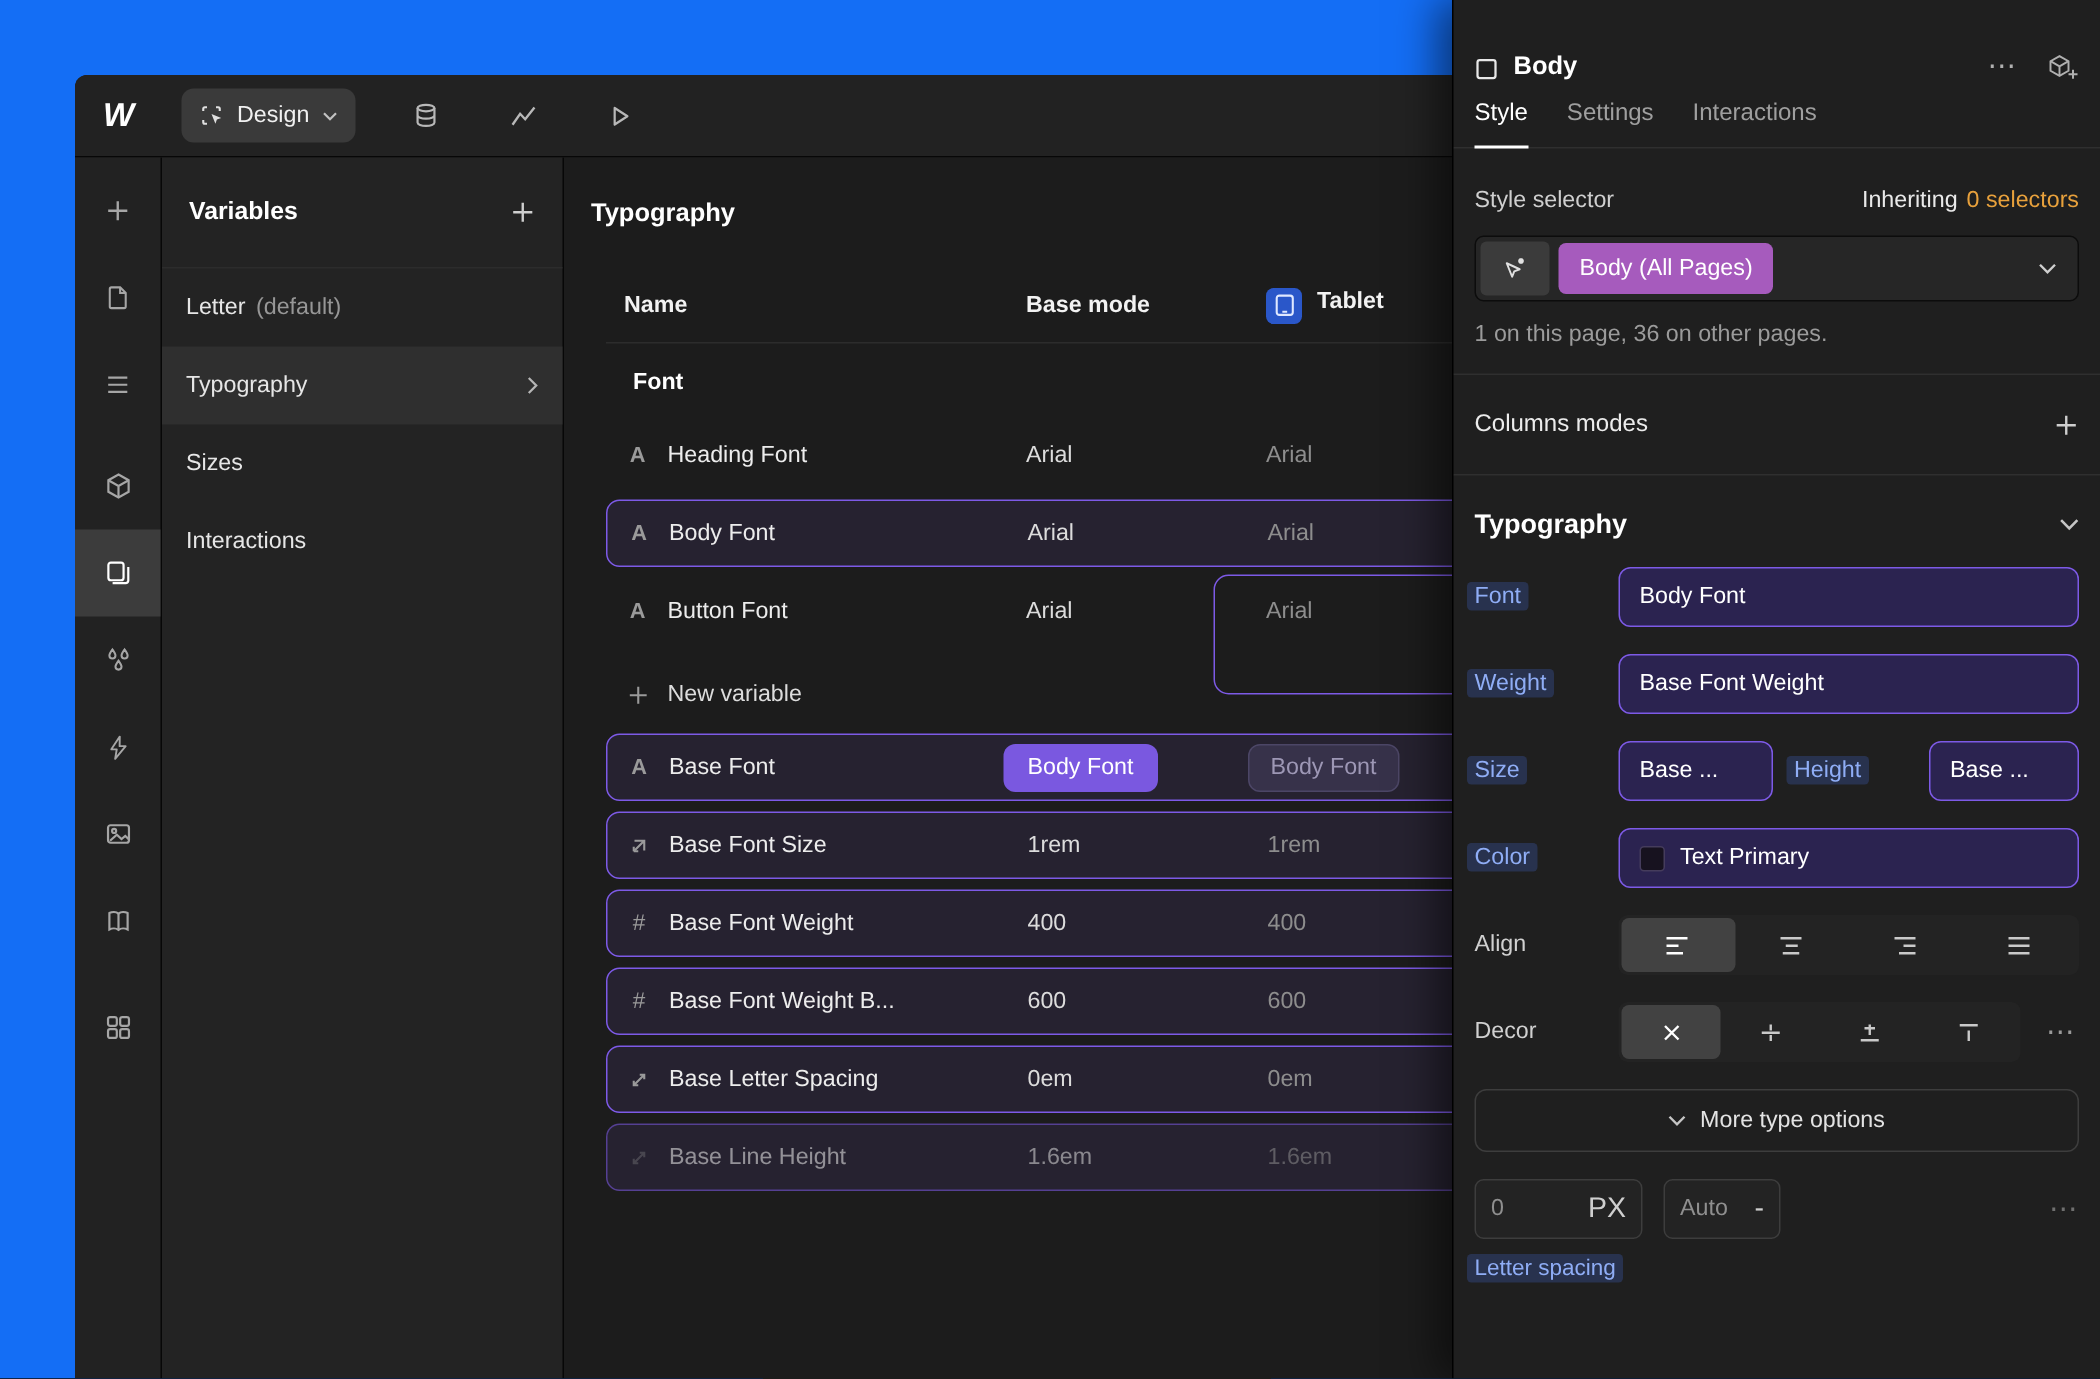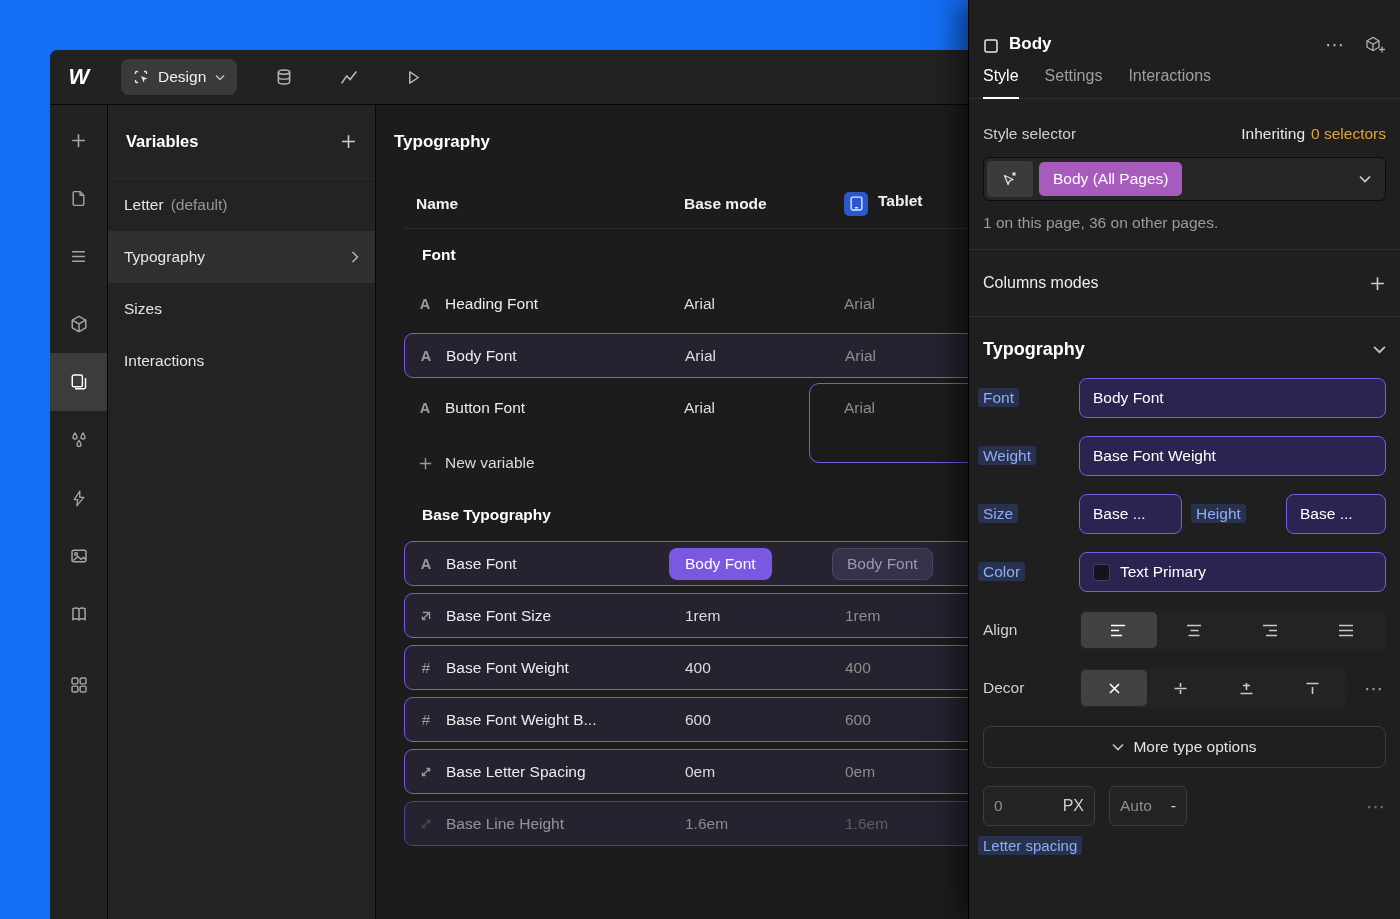--- a/index.html
+++ b/index.html
@@ -87,21 +87,21 @@
   .segmented.decor { flex:0 0 268px; }
   .seg-cell { flex:1; display:flex; align-items:center; justify-content:center; border-radius:5px; color:#c9c9c9; cursor:pointer; }
   .seg-cell.active { background:#424242; color:#fff; }
   .more-dots { margin-left:auto; color:#9a9a9a; margin-right:2px; }
   .more-btn { height:42px; border:1px solid #3d3d3d; border-radius:8px; display:flex; align-items:center; justify-content:center; gap:9px; color:#e3e3e3; margin-bottom:18px; cursor:pointer; }
   .bot-row { display:flex; gap:14px; align-items:center; }
   .letter-btn { flex:0 0 140px; }
   .field-box { height:40px; background:#232323; border:1px solid #3d3d3d; border-radius:6px; display:flex; align-items:center; padding:0 10px; cursor:text; }
   .indent-box { flex:0 0 112px; } .cols-box { flex:0 0 78px; }
   .fb-val { color:#8f8f8f; flex:1; }
-  .fb-unit { color:#cfcfcf; font-size:16px; }
+  .fb-unit { color:#cfcfcf; font-size:19px; }
   .bot-dots { color:#6f6f6f; margin-left:auto; font-size:19px; letter-spacing:1px; }
   .bot-labels { display:flex; gap:14px; margin-top:11px; font-size:15px; color:#cfcfcf;flex-direction:column; }
   .bl-1 { flex:0 0 140px; } .bl-2 { flex:0 0 112px; text-align:center; } .bl-3 { flex:0 0 78px; text-align:center; }
   svg { display:block; }
 </style>
 </head>
 <body>
 
 <div class="screen">
 
@@ -310,21 +310,20 @@
 
           <div class="new-var">
             <span class="ricon">
                 <svg width="15" height="15" viewBox="0 0 16 16" stroke="currentColor" stroke-width="1.5">
                   <path d="M8 2v12M2 8h12"></path>
                 </svg>
               </span>
             <span>New variable</span>
           </div>
 
-          <div class="sec-label">Base Typography</div>
 
           <div class="t-row tgrid vrow">
             <div class="name">
                 <span class="ricon">A</span>
                 <span>Base Font</span>
               </div>
             <div><span class="pill-purple">Body Font</span></div>
             <div><span class="pill-ghost">Body Font</span></div>
           </div>
 

